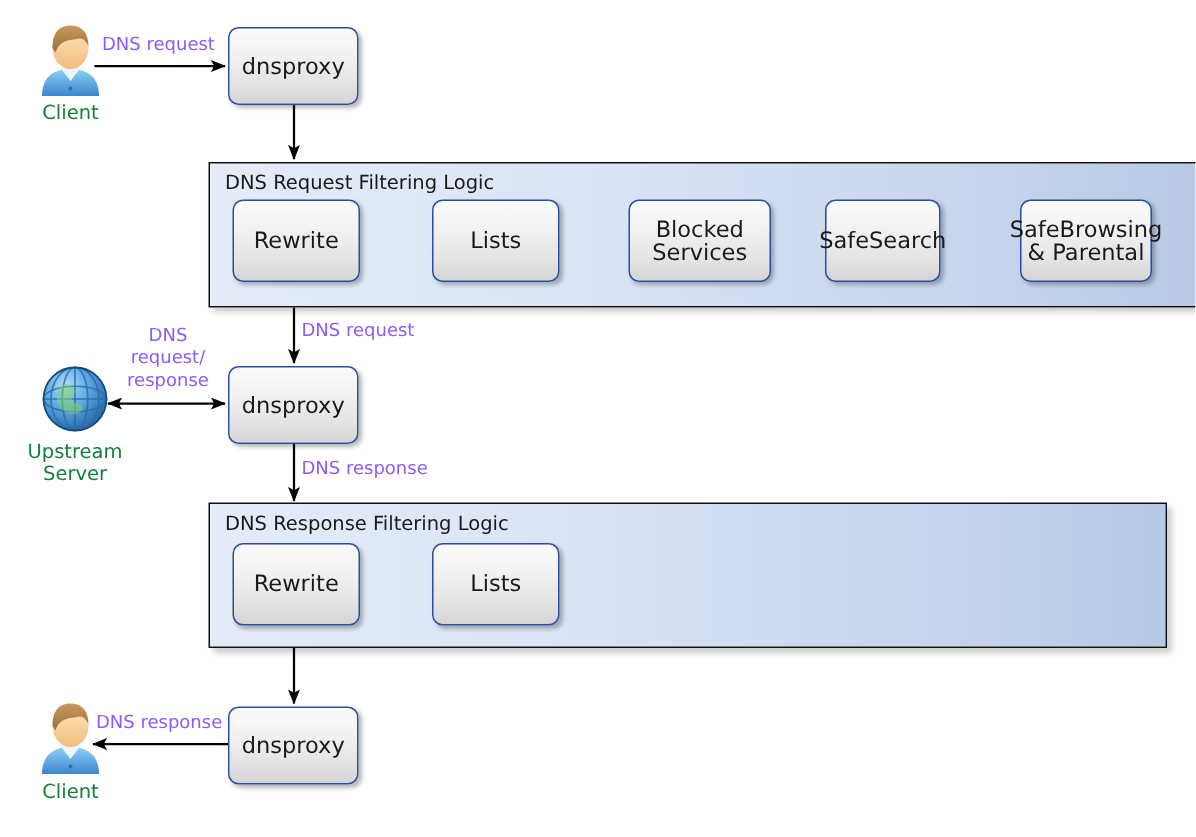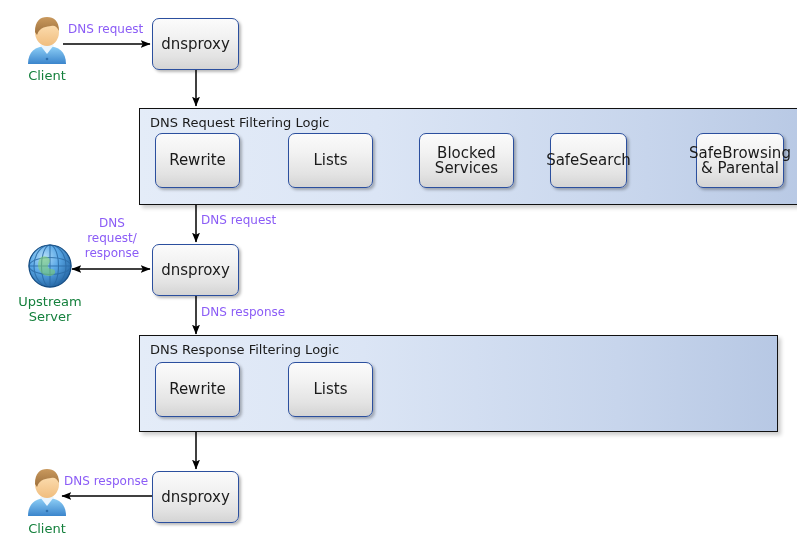--- a/index.html
+++ b/index.html
@@ -164,21 +164,21 @@
   <div class="pbox" style="left:288px; top:133px; width:85px; height:55px;">
     <span>Lists</span>
   </div>
   <div class="pbox" style="left:419px; top:133px; width:95px; height:55px; white-space:pre-line;">
     <span>Blocked
 Services</span>
   </div>
   <div class="pbox" style="left:550px; top:133px; width:77px; height:55px;">
     <span>SafeSearch</span>
   </div>
-  <div class="pbox" style="left:680px; top:133px; width:88px; height:55px; white-space:pre-line;margin-left:16px;">
+  <div class="pbox" style="left:680px; top:133px; width:88px; height:55px; white-space:pre-line;">
     <span>SafeBrowsing
 &amp; Parental</span>
   </div>
 
   <div class="lbl" style="left:201px; top:213px;">DNS request</div>
 
   <div class="icon-wrap" style="left:24px; top:240px; width:52px; height:52px;">
     <svg width="52" height="52" viewBox="0 0 52 52" xmlns="http://www.w3.org/2000/svg">
       <defs>
         <radialGradient id="globeg" cx="36%" cy="30%" r="78%">

